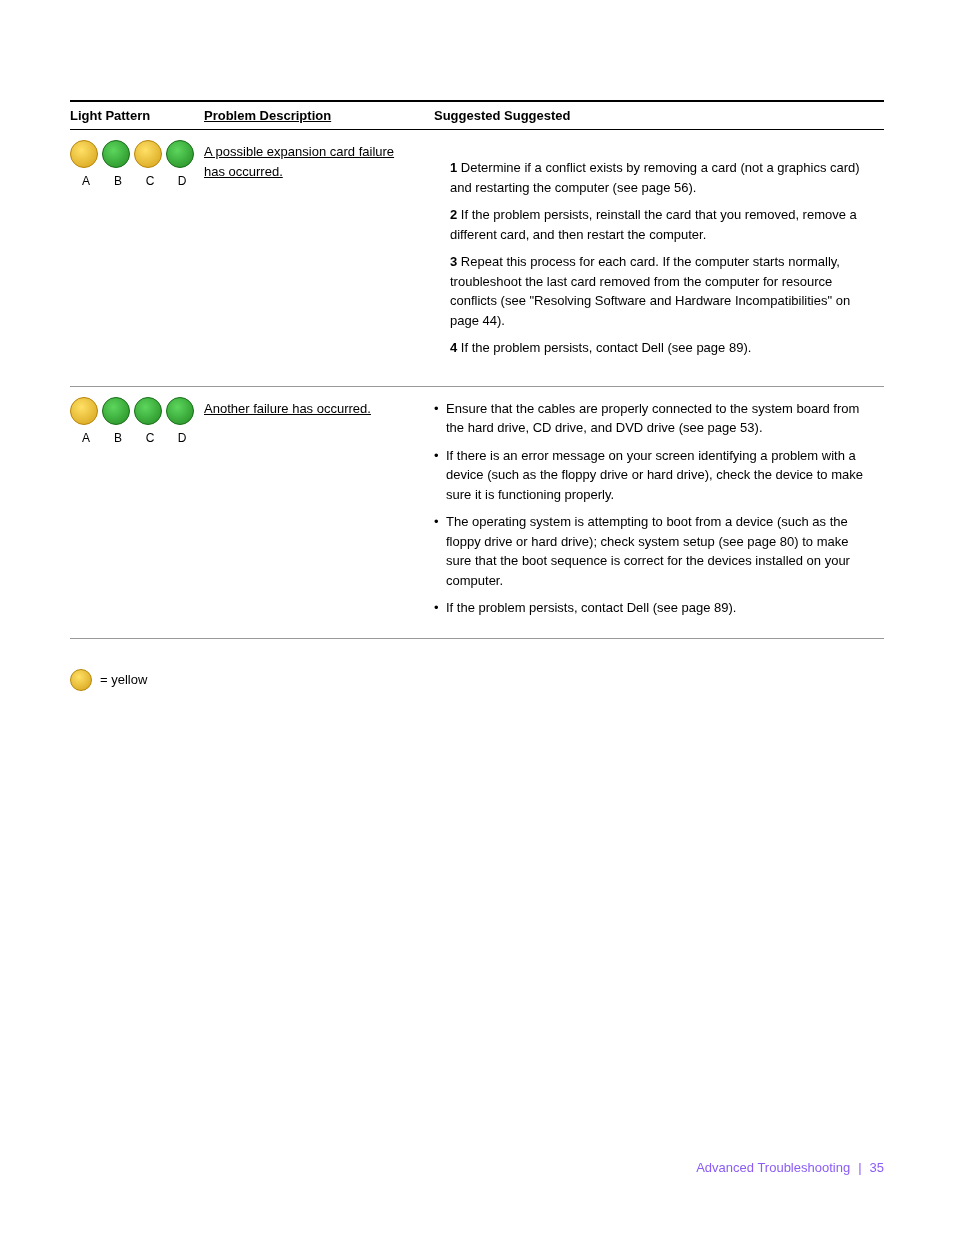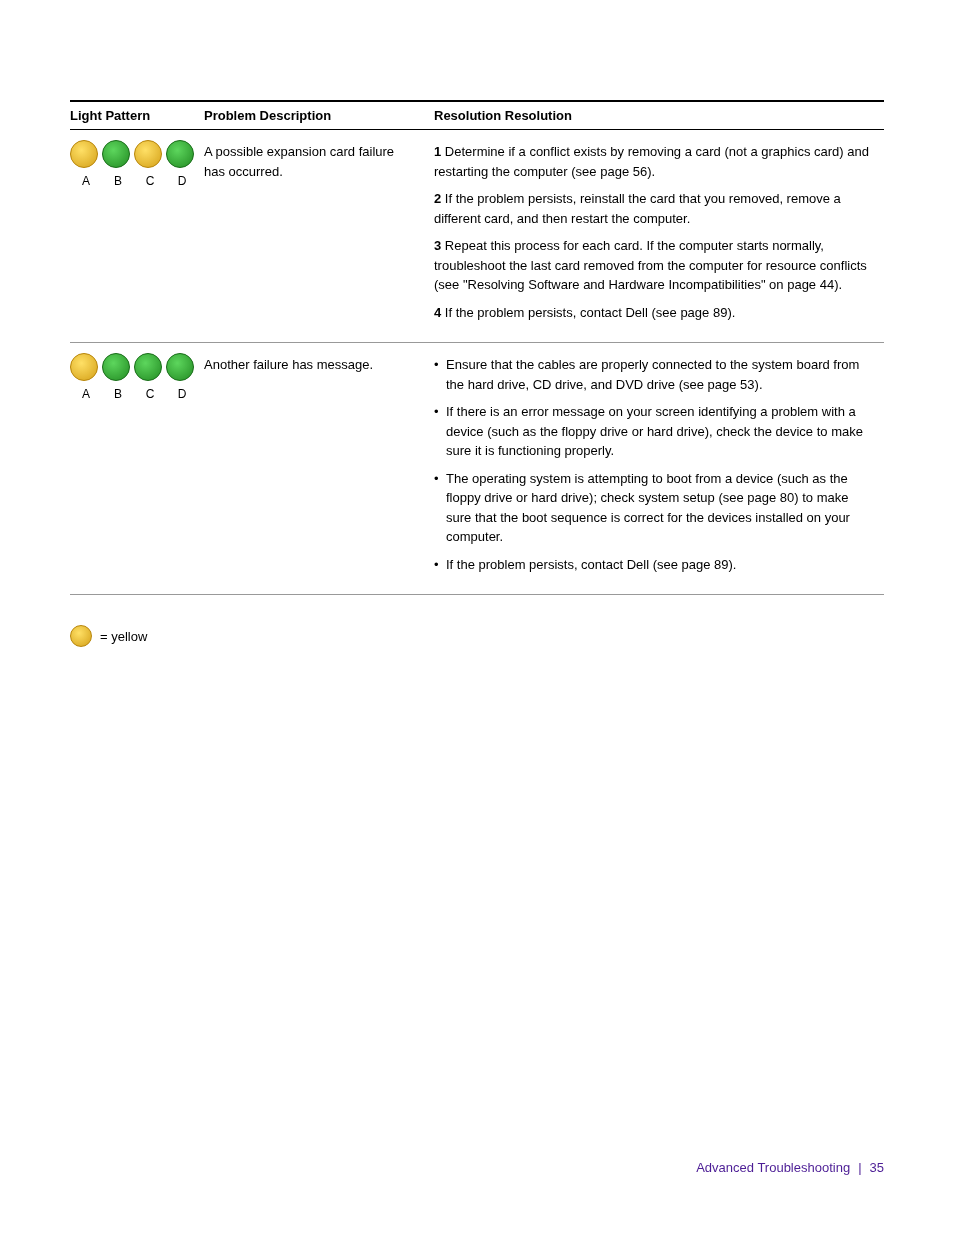--- a/index.html
+++ b/index.html
@@ -36,21 +36,21 @@
 
     .main-table td {
       border-bottom: 1px solid #999;
       padding: 12px 8px 12px 0;
       vertical-align: top;
       font-size: 13px;
       line-height: 1.5;
     }
 
     .col-light { width: 130px; margin-left: 16px; }
-    .col-problem { width: 230px; padding-right: 20px !important; }
+    .col-problem { width: 230px; padding-right: 20px !important; text-decoration: underline; }
     .col-resolution { width: auto; }
 
     
     .light-pattern-cell {
       padding-top: 10px !important;
     }
 
     .lights-row {
       display: flex;
       align-items: center;
@@ -90,21 +90,21 @@
     .light-label {
       width: 28px;
       text-align: center;
       font-size: 12px;
     }
 
     
     .resolution-list {
       list-style: none;
       padding: 0;
-      margin: 0;
+      margin: 16px;
     }
 
     .resolution-item {
       margin-bottom: 8px;
       padding-left: 0;
     }
 
     .resolution-item-num {
       font-weight: bold;
     }
@@ -149,36 +149,36 @@
       display: inline-block;
       flex-shrink: 0;
     }
 
     
     .footer {
       position: absolute;
       bottom: 60px;
       right: 70px;
       font-size: 13px;
-      color: #4c1d95;
+      color: #8b5cf6;
       display: flex;
       align-items: center;
       gap: 8px;
     }
   </style>
 </head>
 <body>
 
 <div class="page-container">
   <table class="main-table">
     <thead>
       <tr>
         <th class="col-light">Light Pattern</th>
         <th class="col-problem">Problem Description</th>
-        <th class="col-resolution">Resolution Resolution</th>
+        <th class="col-resolution">Suggested Suggested</th>
       </tr>
     </thead>
     <tbody id="table-body">
     <tr>
           <td class="col-light light-pattern-cell">
             <div class="lights-row">
               <span class="light light-yellow"></span>
               <span class="light light-green"></span>
               <span class="light light-yellow"></span>
               <span class="light light-green"></span>
@@ -208,21 +208,21 @@
               <span class="light light-green"></span>
               <span class="light light-green"></span>
             </div>
             <div class="lights-labels">
               <span class="light-label">A</span>
               <span class="light-label">B</span>
               <span class="light-label">C</span>
               <span class="light-label">D</span>
             </div>
           </td>
-          <td class="col-problem">Another failure has message.</td>
+          <td class="col-problem">Another failure has occurred.</td>
           <td class="col-resolution">
             <ul class="resolution-bullet-list">
               <li class="resolution-bullet-item">Ensure that the cables are properly connected to the system board from the hard drive, CD drive, and DVD drive (see page 53).</li>
               <li class="resolution-bullet-item">If there is an error message on your screen identifying a problem with a device (such as the floppy drive or hard drive), check the device to make sure it is functioning properly.</li>
               <li class="resolution-bullet-item">The operating system is attempting to boot from a device (such as the floppy drive or hard drive); check system setup (see page 80) to make sure that the boot sequence is correct for the devices installed on your computer.</li>
               <li class="resolution-bullet-item">If the problem persists, contact Dell (see page 89).</li>
             </ul>
           </td>
         </tr>
       </tbody>

